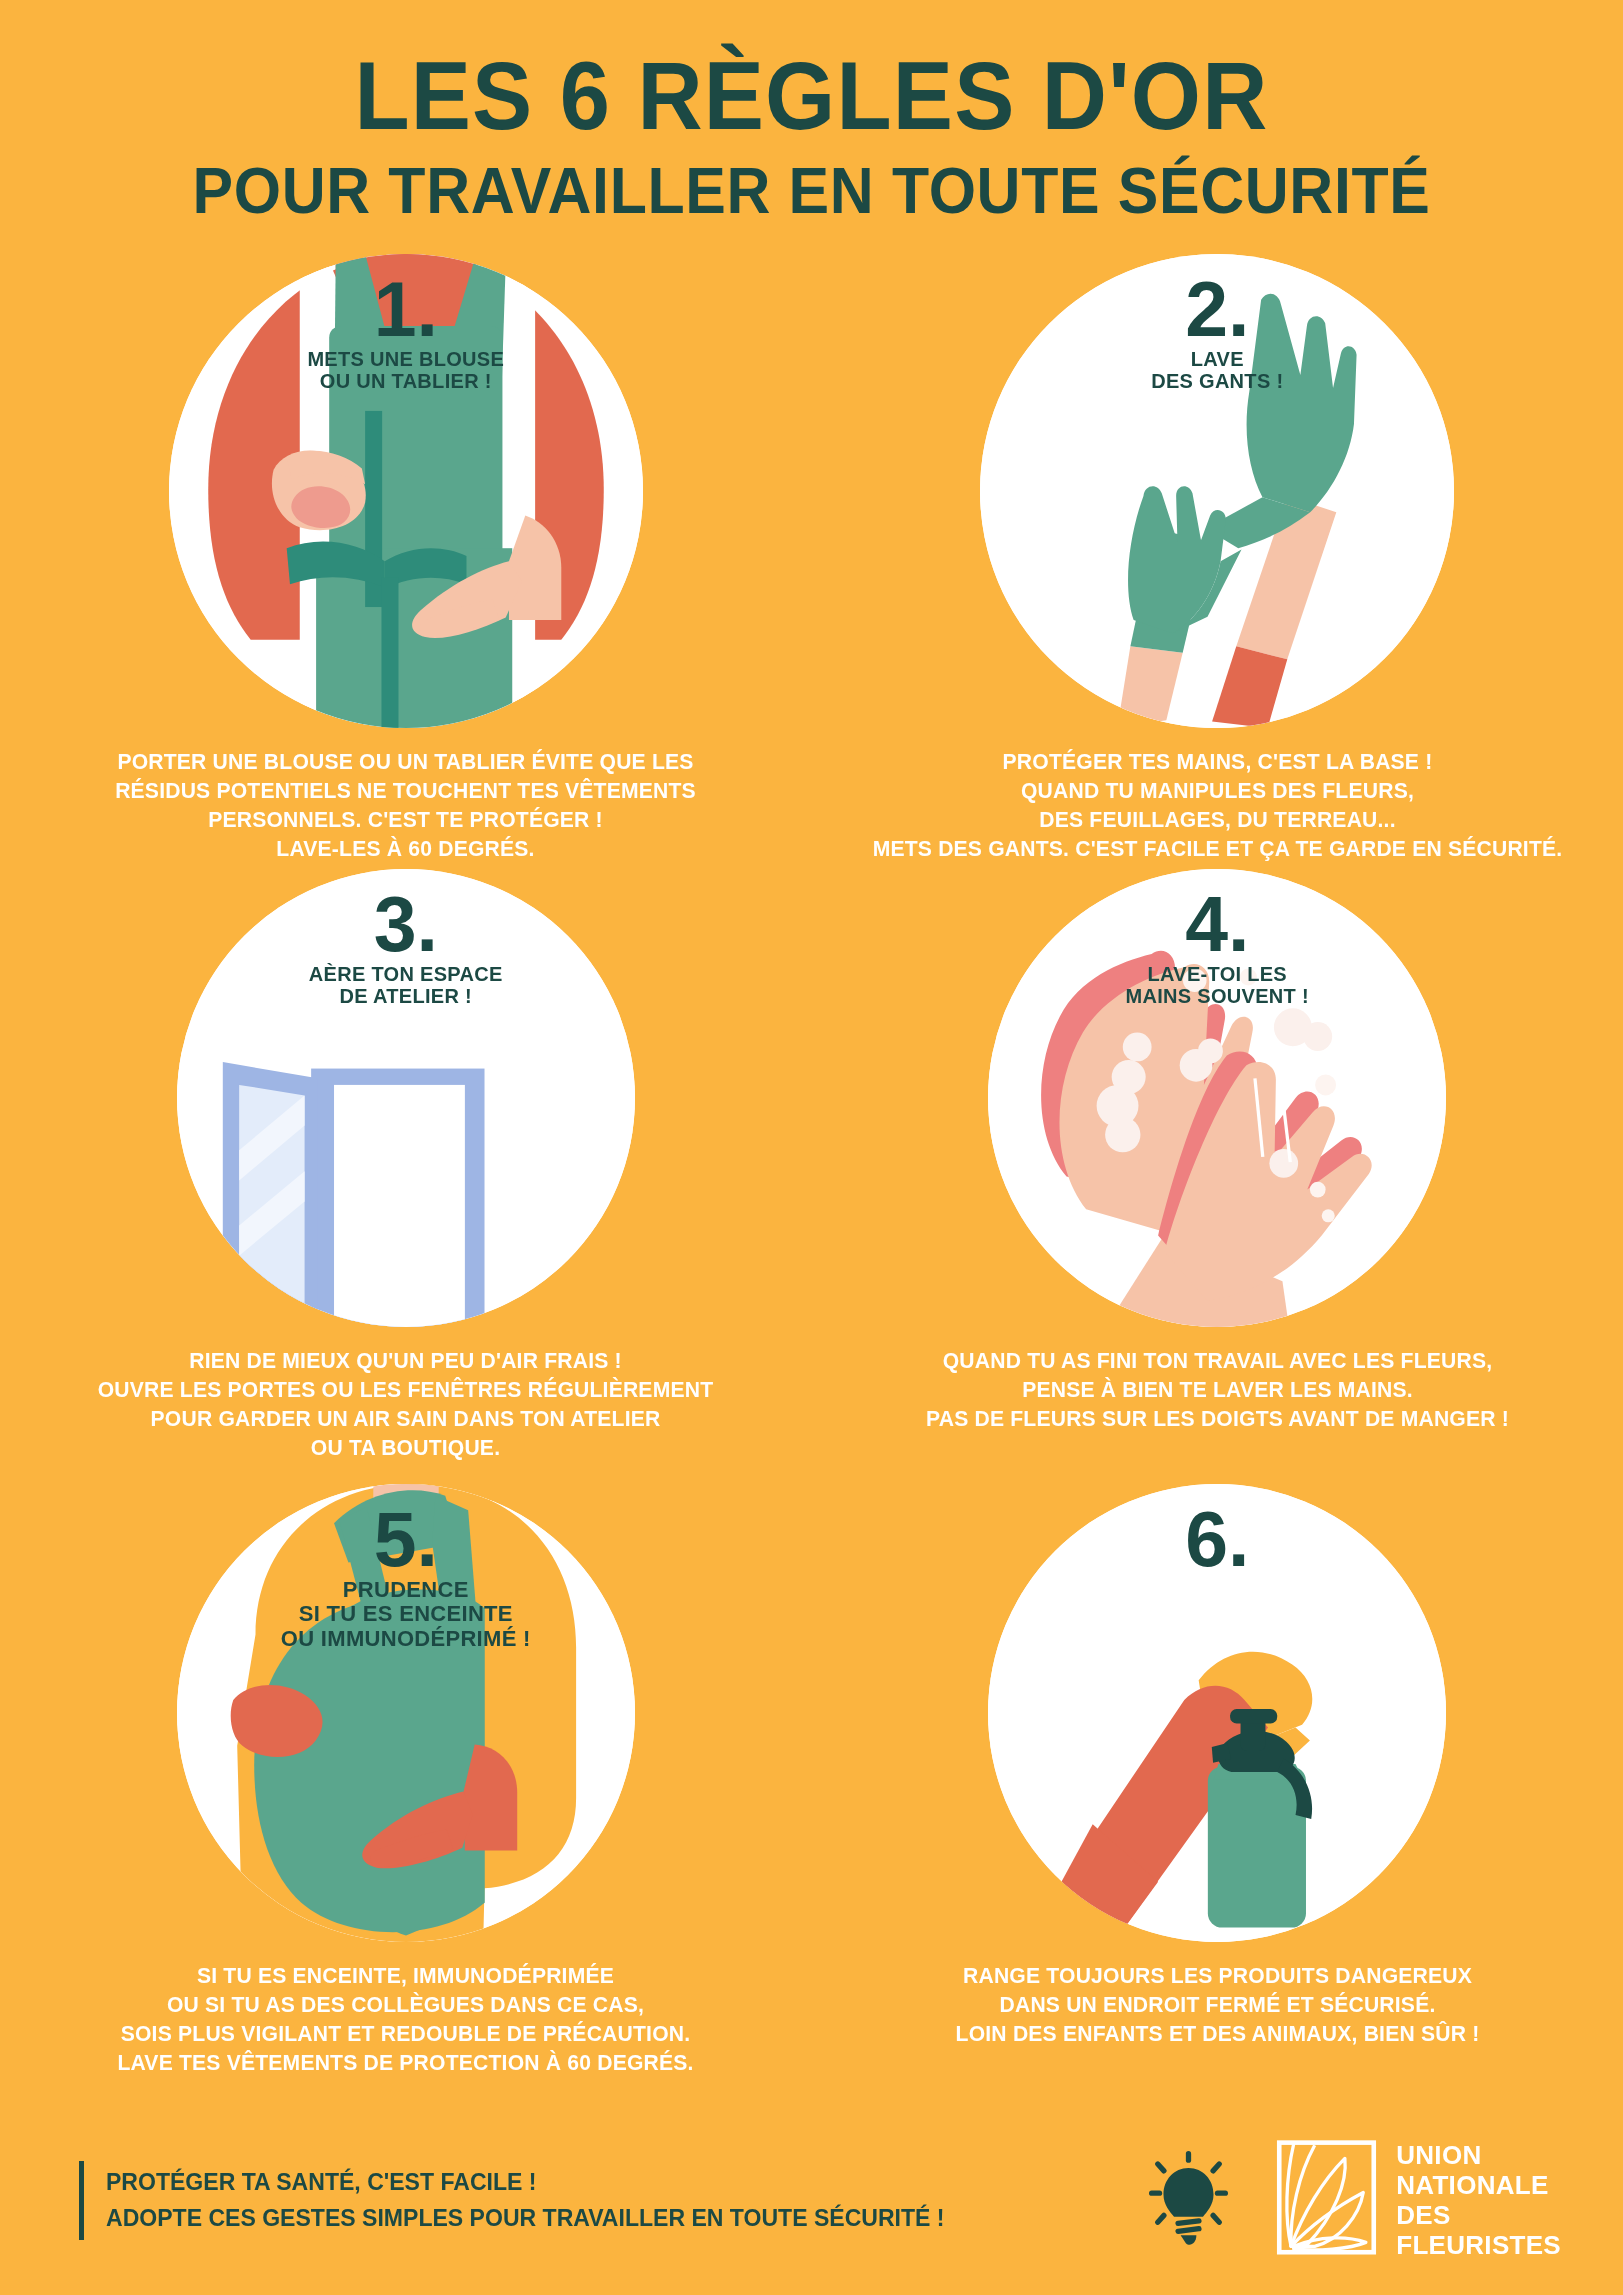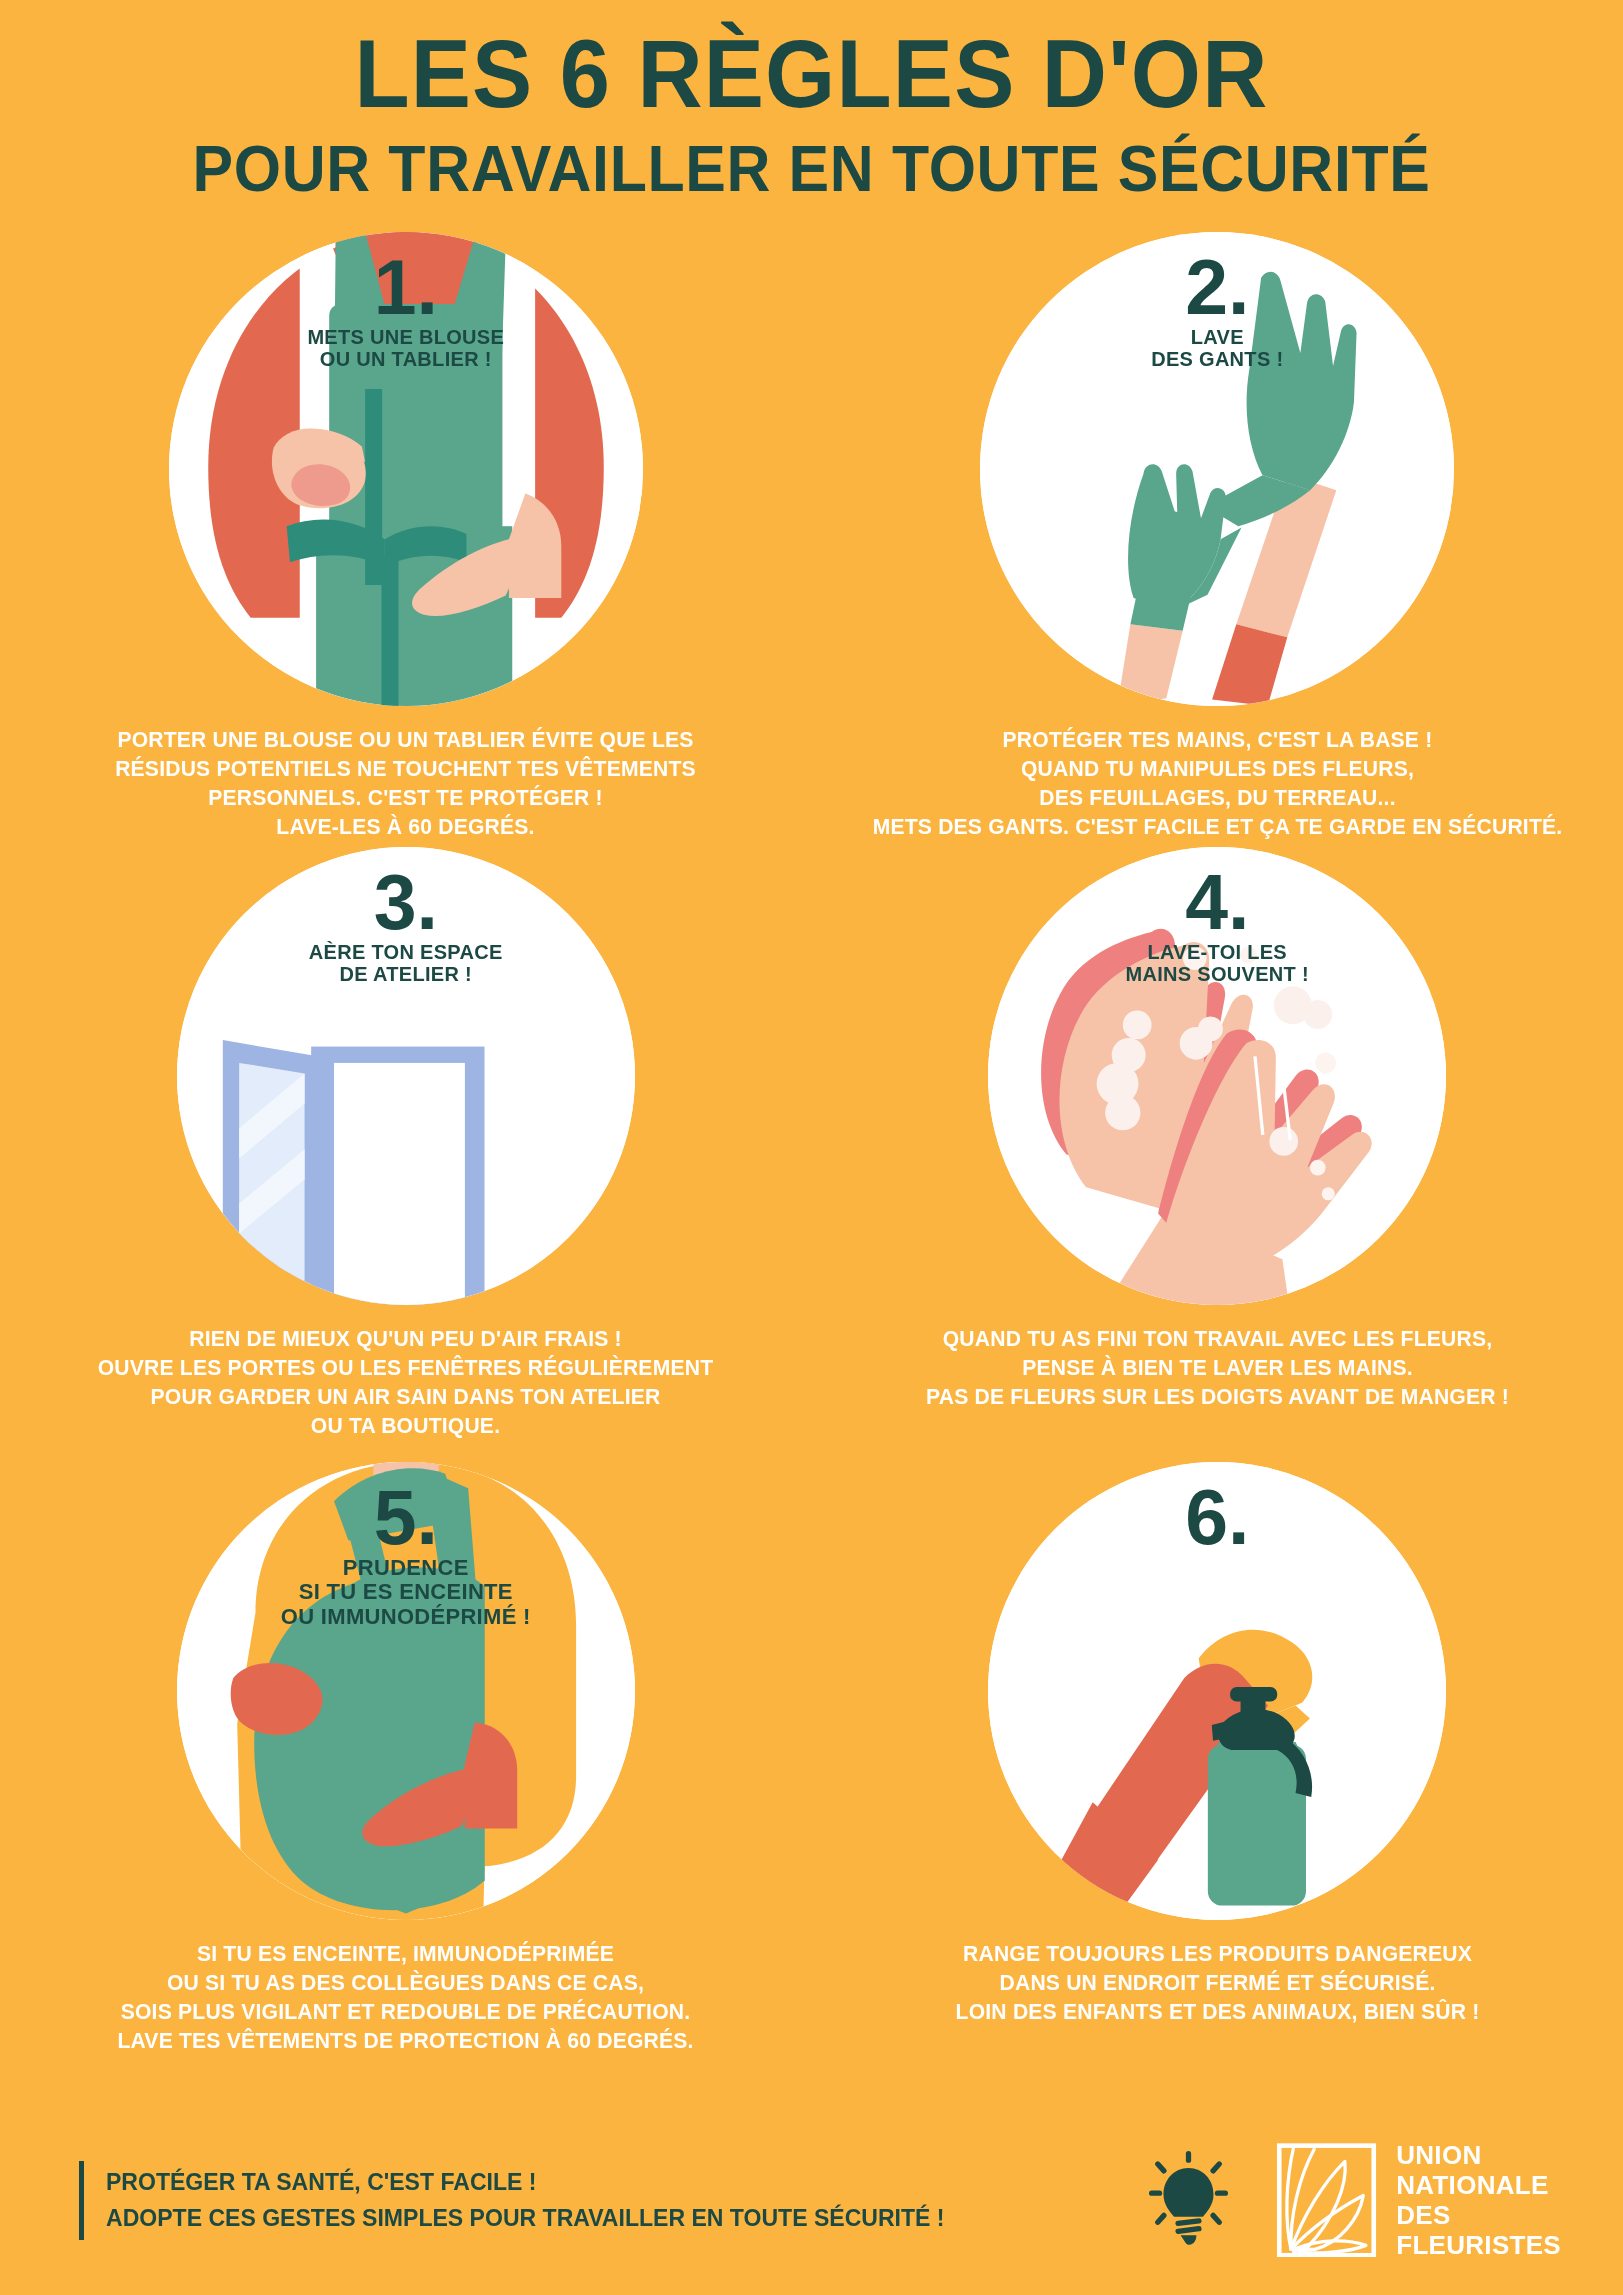--- a/index.html
+++ b/index.html
@@ -5,21 +5,21 @@
   * { margin:0; padding:0; box-sizing:border-box; }
   html,body { width:1623px; height:2295px; }
   body {
     background:#FBB43F;
     font-family:"Liberation Sans", sans-serif;
     position:relative;
     overflow:hidden;
   }
 
   
-  .header { padding-top:23.6px; text-align:center; }
+  .header { padding-top:23.6px; text-align:center;margin-top:22px; }
   .title-1 {
     color:#1C4944;
     font-size:97px;
     font-weight:bold;
     letter-spacing:1.3px;
     line-height:1.04;
     transform:scaleX(0.93);
   }
   .title-2 {
     color:#1C4944;
@@ -113,21 +113,21 @@
     font-size:24px;
     font-weight:bold;
     line-height:1.5;
     white-space:pre-line;
     transform:scaleX(0.96);
     transform-origin:left center;
     flex:0 0 auto;
   }
   .foot-spacer { flex:1 1 auto; }
   .bulb { width:79px; height:98px; margin-right:46px; flex:0 0 auto; }
-  .logo { display:flex; align-items:center; gap:17px; flex:0 0 auto; }
+  .logo { display:flex; align-items:flex-start; gap:17px; flex:0 0 auto; }
   .logo-mark { width:105px; height:115px; flex:0 0 auto; }
   .logo-text {
     color:#ffffff;
     font-size:26px;
     font-weight:bold;
     line-height:1.16;
     white-space:pre-line;
     letter-spacing:0.3px;
   }
 </style>

